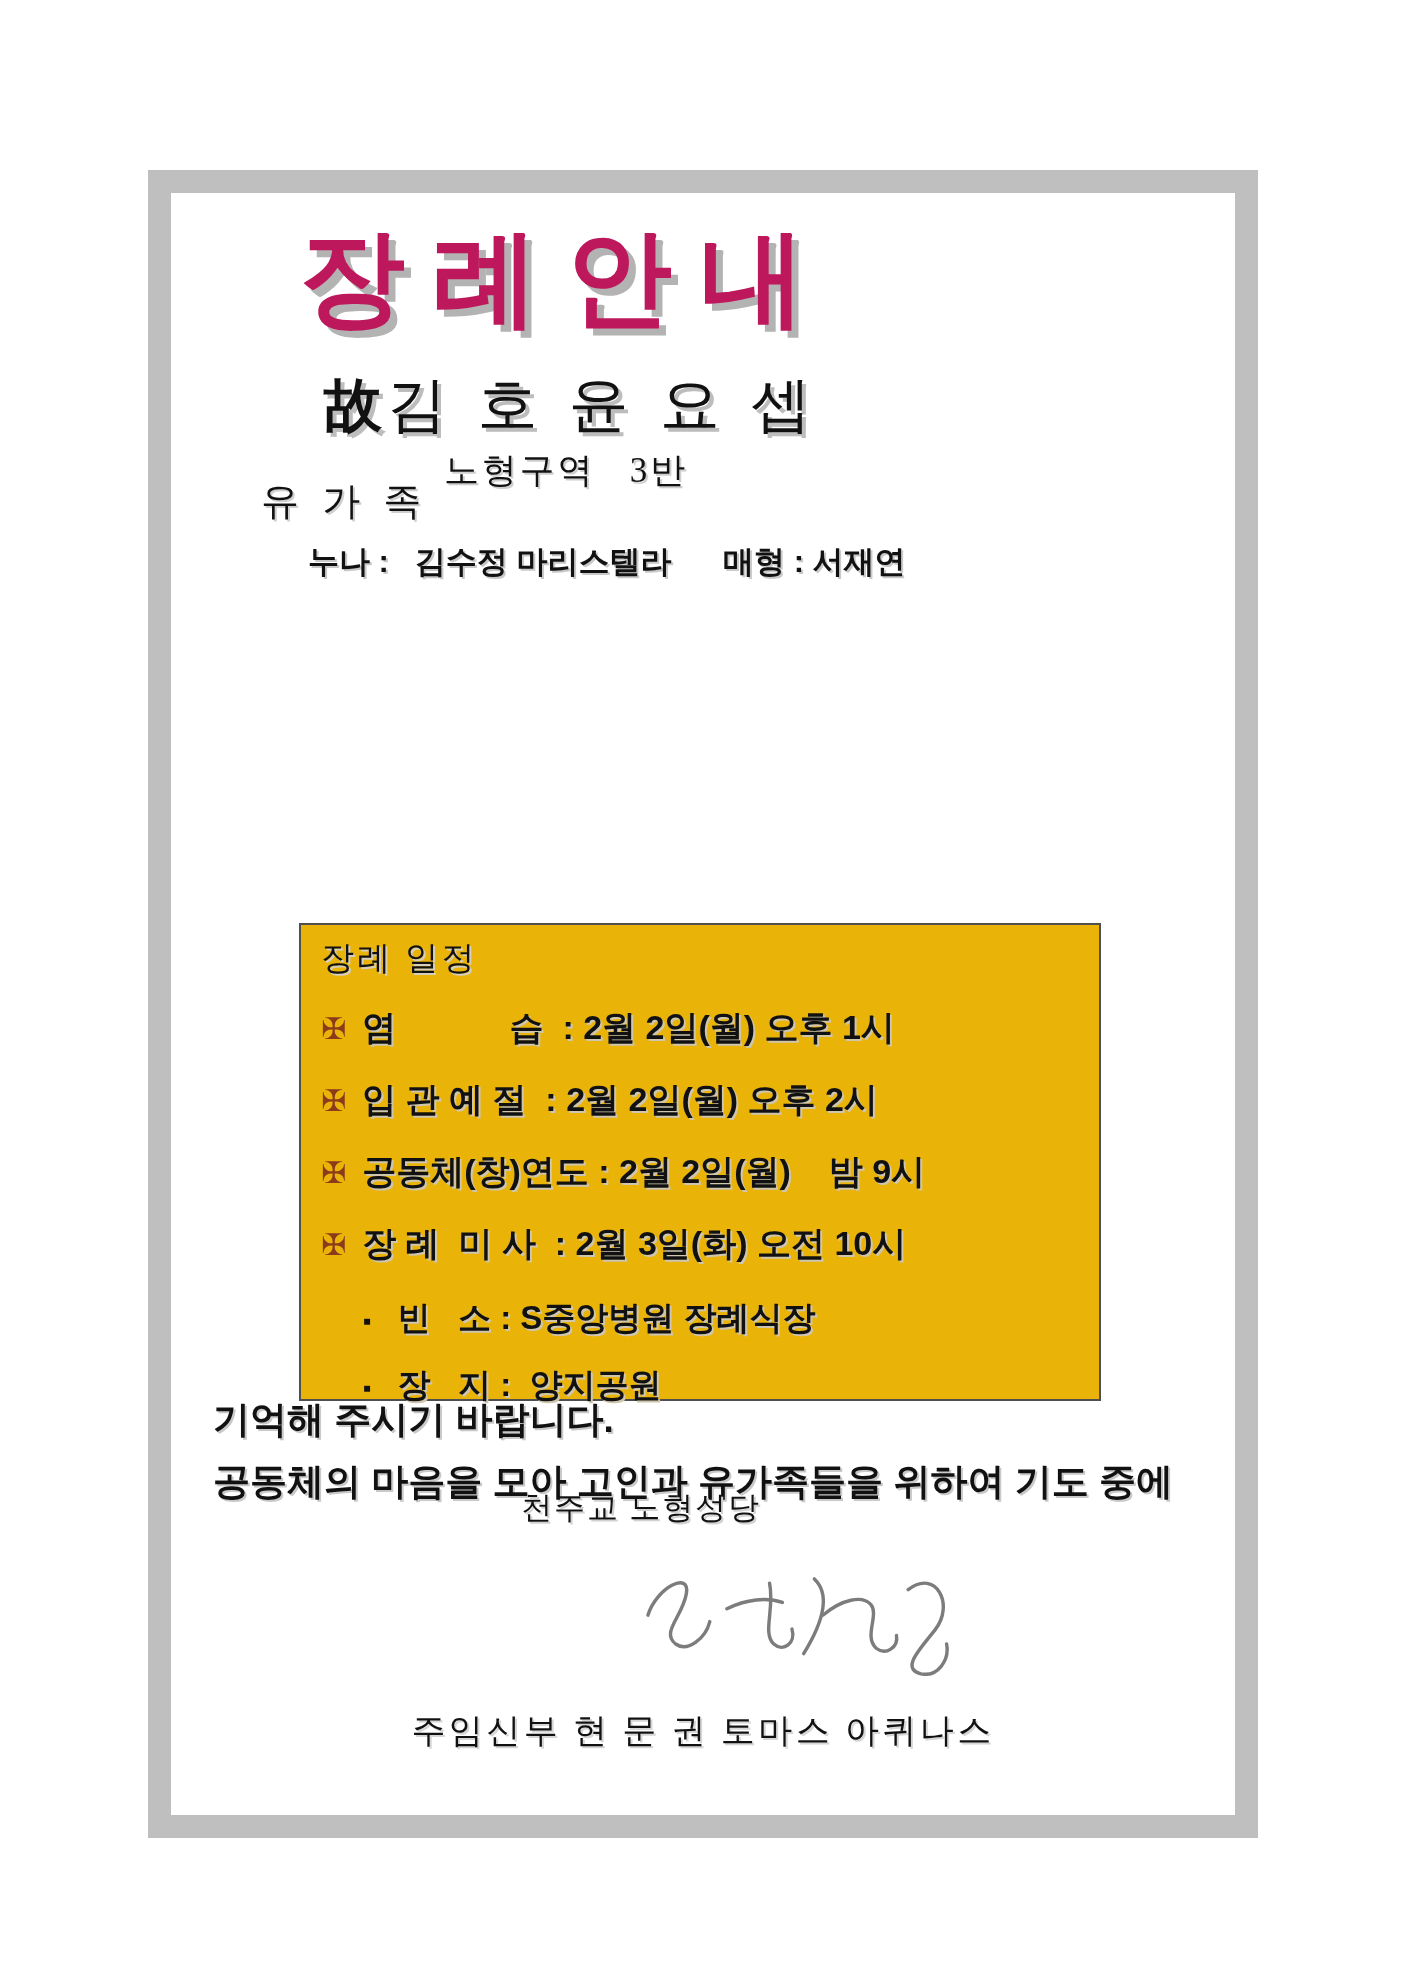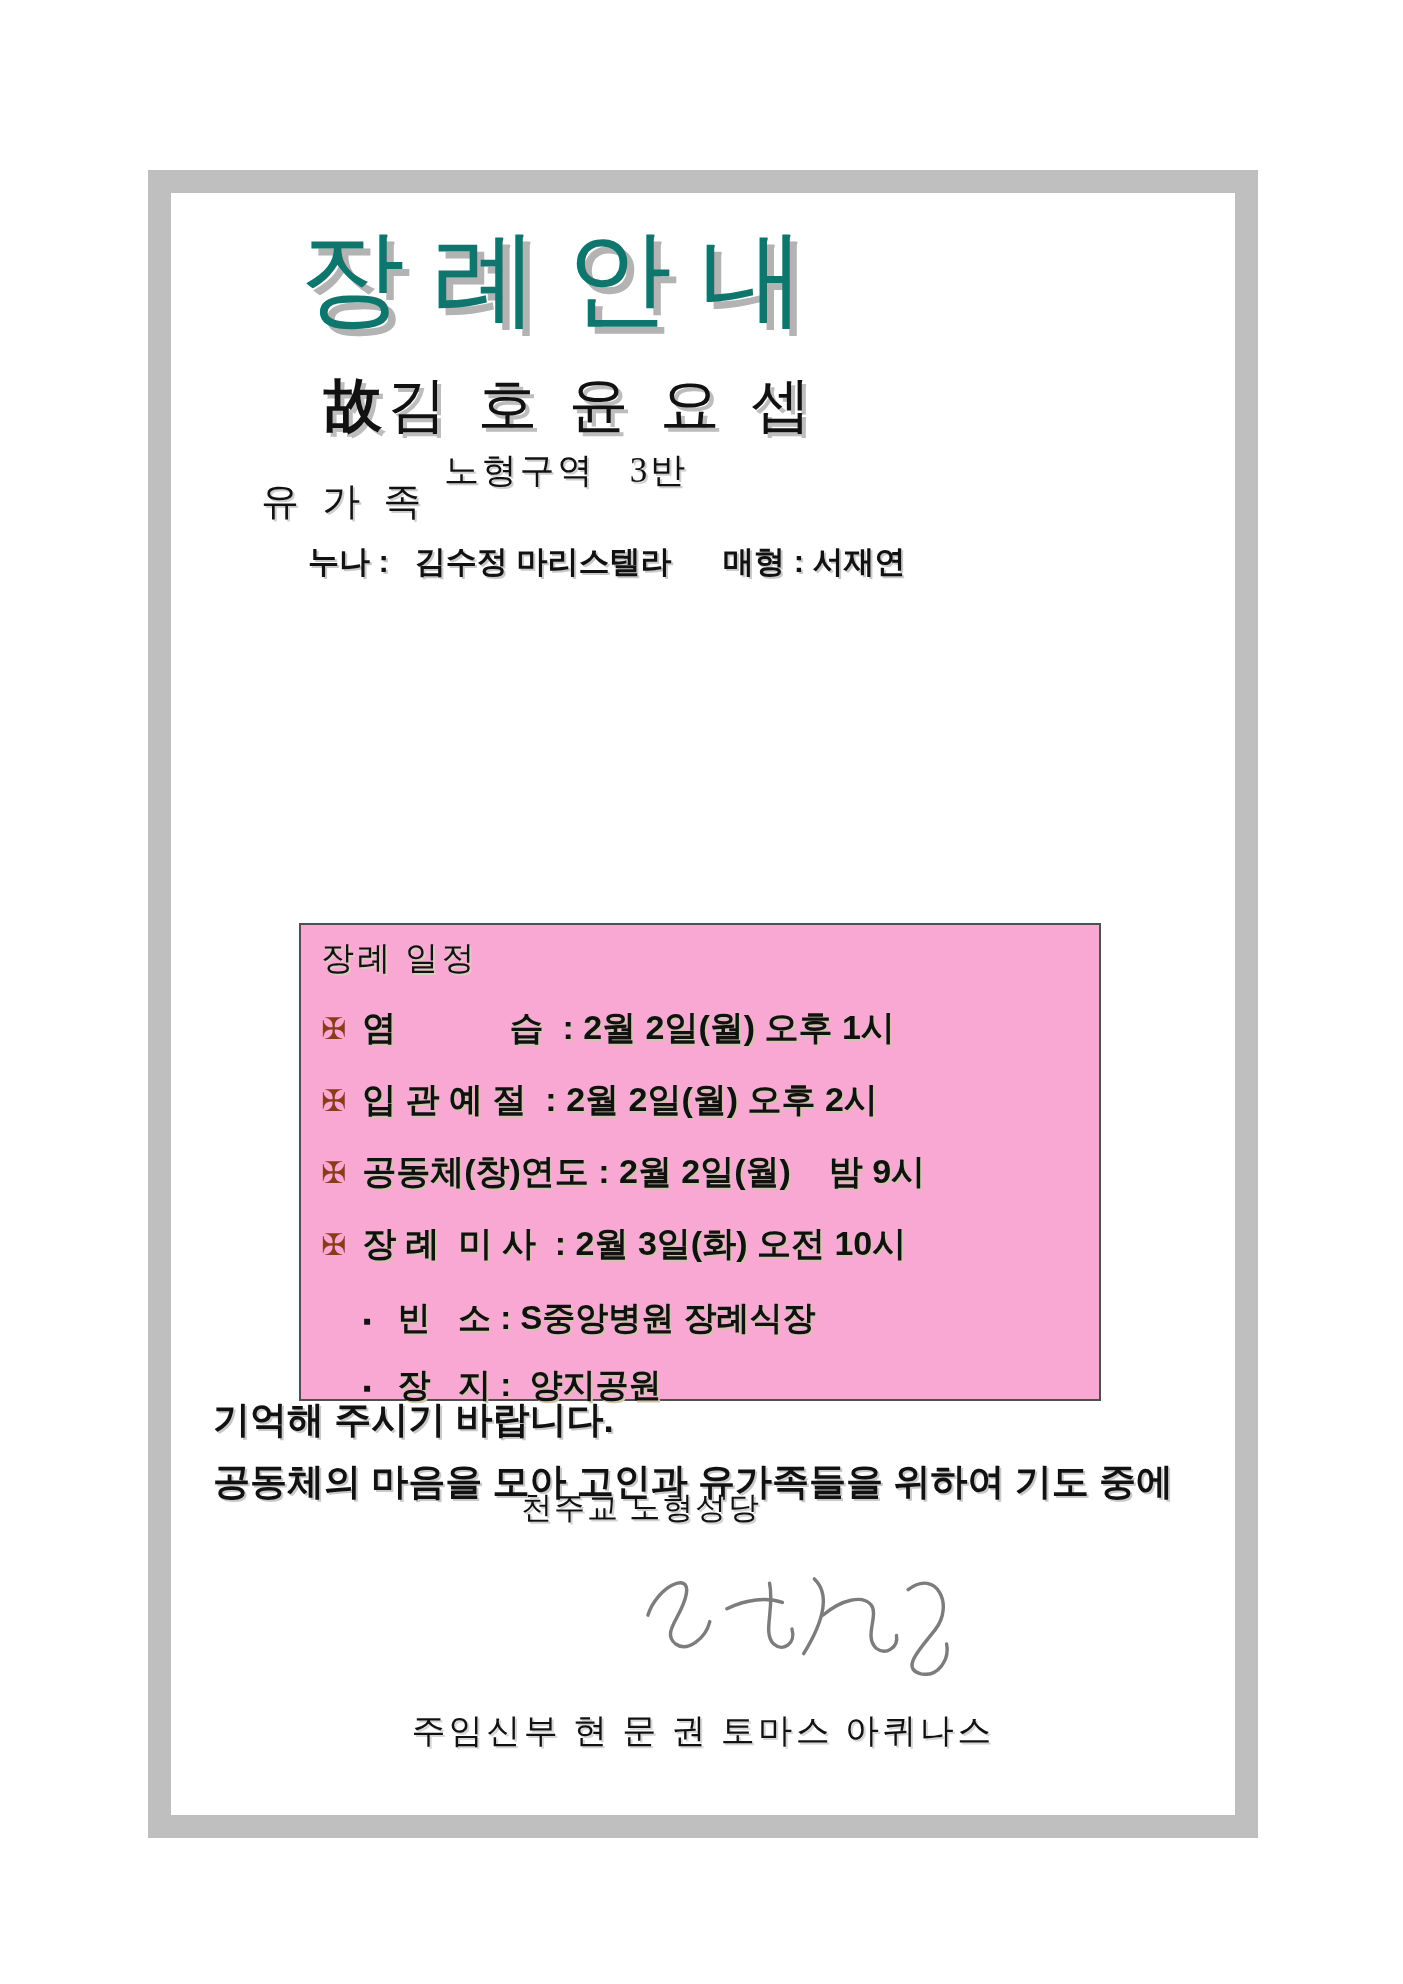--- a/index.html
+++ b/index.html
@@ -9,21 +9,21 @@
 
   
   .frame{position:absolute;left:148px;top:170px;width:1110px;height:1668px;
          border:23px solid #bfbfbf;box-sizing:border-box;background:#ffffff;}
   .inner{position:absolute;left:0;top:0;width:1064px;height:1622px;}
 
   .pre{white-space:pre-wrap;}
 
   
   .title-wrap{position:absolute;left:0;top:26px;width:790px;text-align:center;}
-  .main-title{font-size:106px;font-weight:400;letter-spacing:0.26em;color:#0f766e;
+  .main-title{font-size:106px;font-weight:700;letter-spacing:0.26em;color:#be185d;
               font-family:"Liberation Sans","DejaVu Sans",sans-serif;
               text-shadow:7px 7px 0 #b3b3b3;line-height:1.1;}
 
   
   .name-wrap{position:absolute;left:0;top:172px;width:800px;text-align:center;
              text-shadow:4px 4px 0 #bdbdbd;}
   .deceased-prefix{font-size:58px;font-weight:700;font-family:"Liberation Serif","DejaVu Serif",serif;}
   .deceased-name{font-size:60px;font-weight:400;letter-spacing:0.12em;}
 
   .district-wrap{position:absolute;left:0;top:254px;width:790px;text-align:center;}
@@ -34,21 +34,21 @@
   .family-label{position:absolute;left:90px;top:283px;font-size:38px;
                 font-family:"Liberation Serif","DejaVu Serif",serif;letter-spacing:0.18em;
                 text-shadow:2px 2px 0 #cfcfcf;}
   .family-line{position:absolute;left:137px;font-size:31px;font-weight:700;
                text-shadow:2px 2px 0 #c9c9c9;}
   .family-line1{top:348px;}
   .family-line2{top:406px;}
 
   
   .sched-box{position:absolute;left:128px;top:730px;width:802px;height:478px;
-             background:#f9a8d4;border:2px solid #4f4f4f;box-sizing:border-box;
+             background:#eab308;border:2px solid #4f4f4f;box-sizing:border-box;
              padding:12px 20px 10px 20px;}
   .sched-title{font-size:33px;font-family:"Liberation Serif","DejaVu Serif",serif;
                letter-spacing:0.10em;line-height:42px;text-shadow:2px 2px 0 #d6cfbb;}
   .sched-item{font-size:34px;font-weight:700;line-height:44px;margin-top:26px;
               text-shadow:2px 2px 0 #cfc6ad;display:flex;align-items:baseline;}
   .cross{color:#8b3a1a;font-size:30px;margin-right:16px;text-shadow:none;flex:0 0 auto;}
   .venue-item{font-size:33px;font-weight:700;line-height:42px;margin-top:22px;
               margin-left:42px;text-shadow:2px 2px 0 #cfc6ad;display:flex;align-items:baseline;}
   .venue-item.first{margin-top:30px;}
   .sq{font-size:24px;margin-right:26px;color:#111;text-shadow:none;flex:0 0 auto;}

